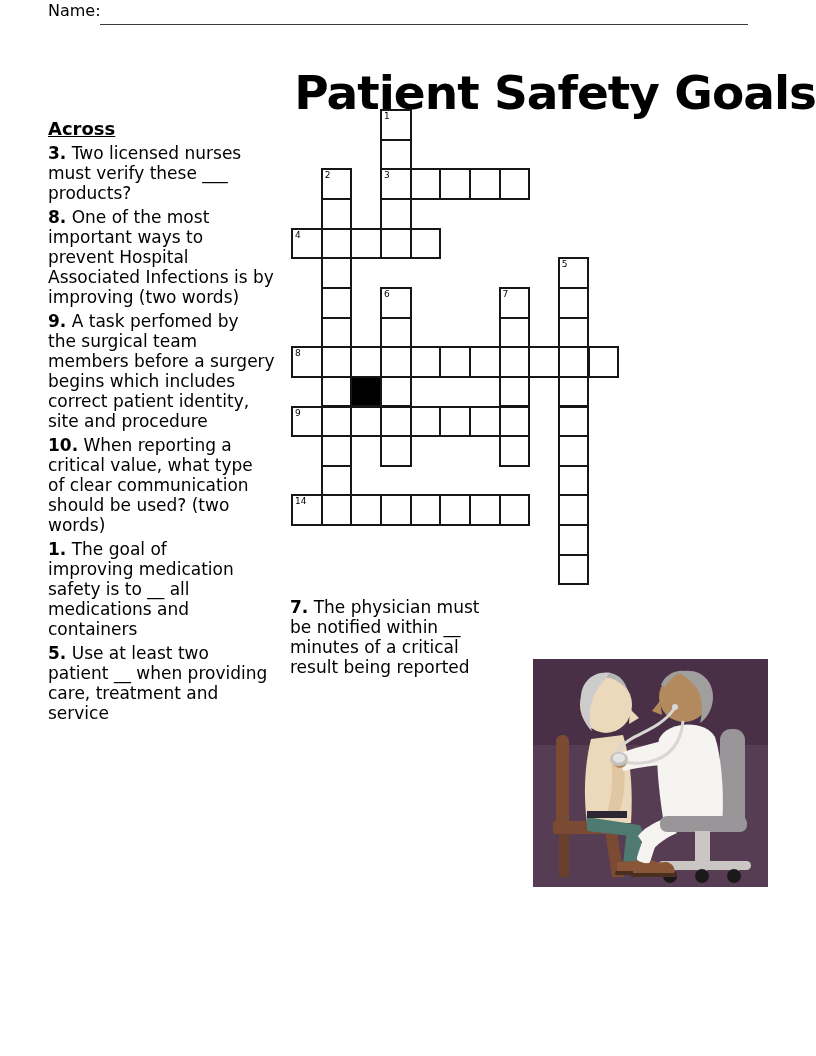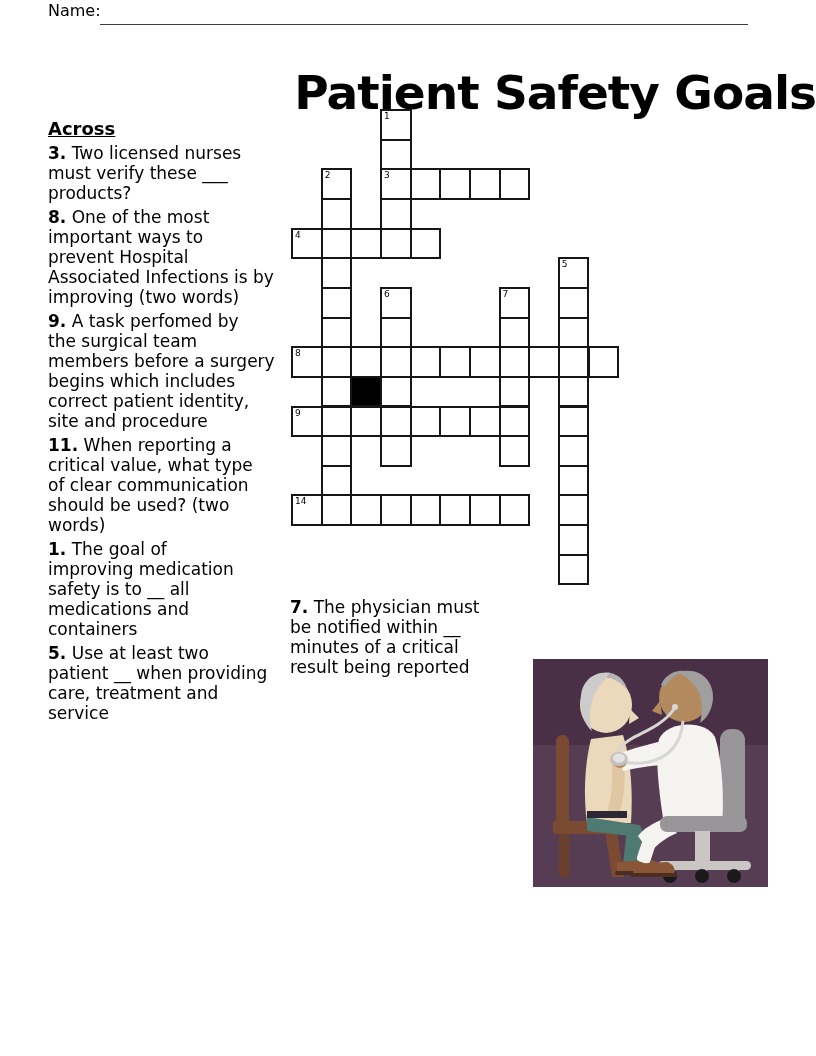--- a/index.html
+++ b/index.html
@@ -135,21 +135,21 @@
 important ways to
 prevent Hospital
 Associated Infections is by
 improving (two words)</div>
       <div class="clue"><b>9.</b> A task perfomed by
 the surgical team
 members before a surgery
 begins which includes
 correct patient identity,
 site and procedure</div>
-      <div class="clue"><b>11.</b> When reporting a
+      <div class="clue"><b>10.</b> When reporting a
 critical value, what type
 of clear communication
 should be used? (two
 words)</div>
     </div>
   <div id="down-left-list">
       <div class="clue"><b>1.</b> The goal of
 improving medication
 safety is to __ all
 medications and

